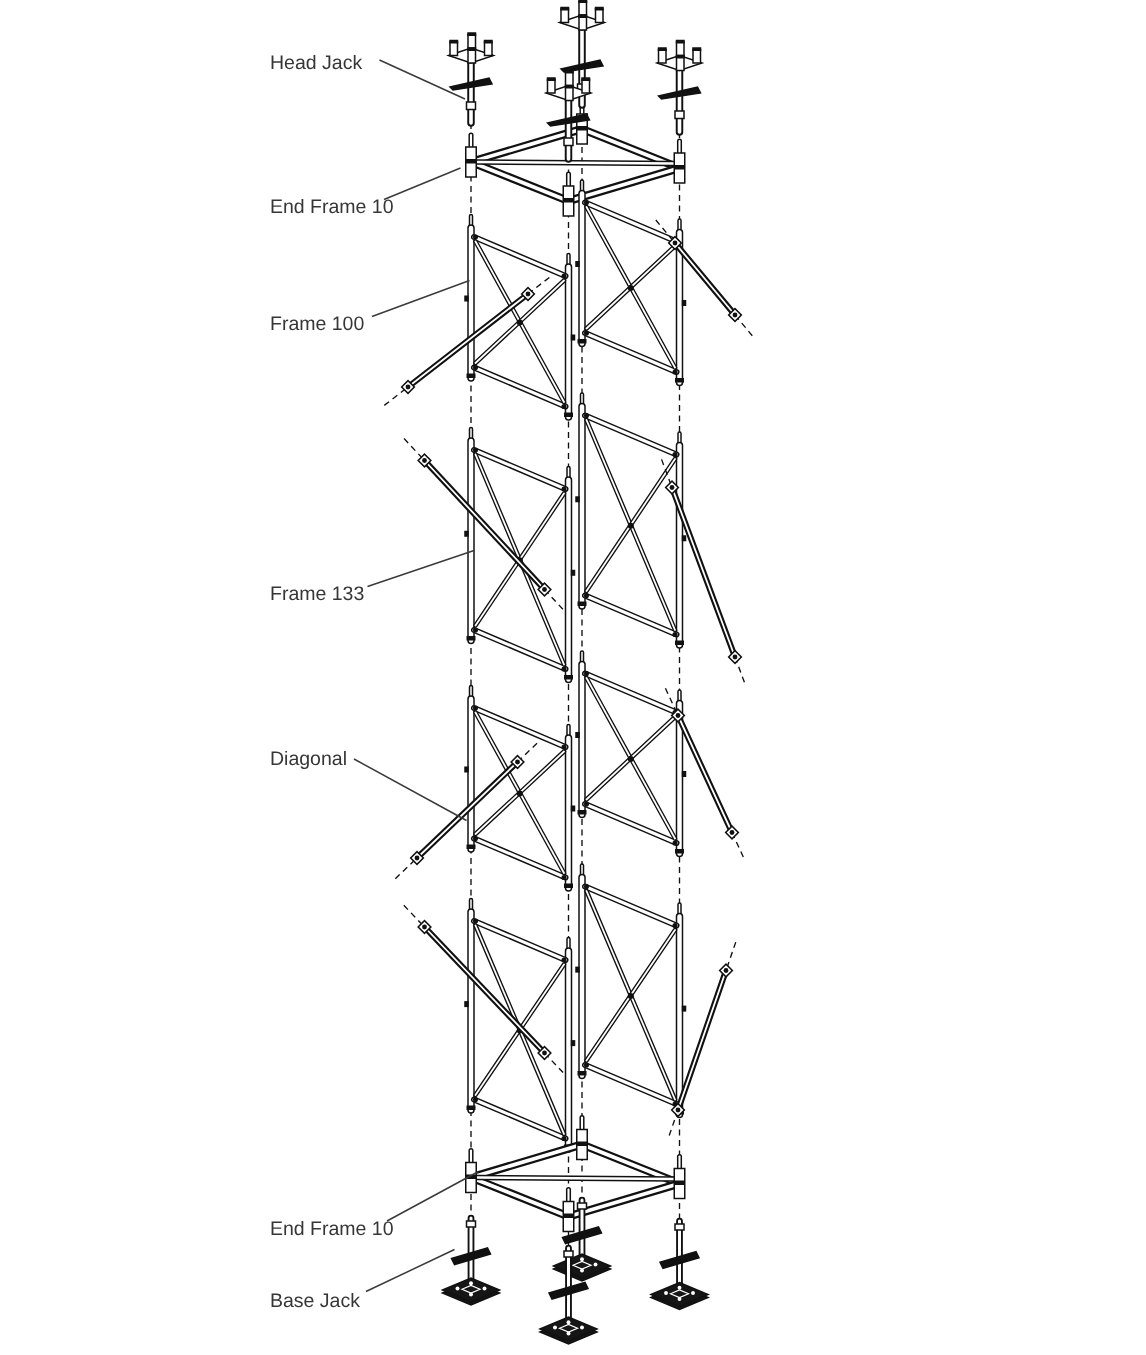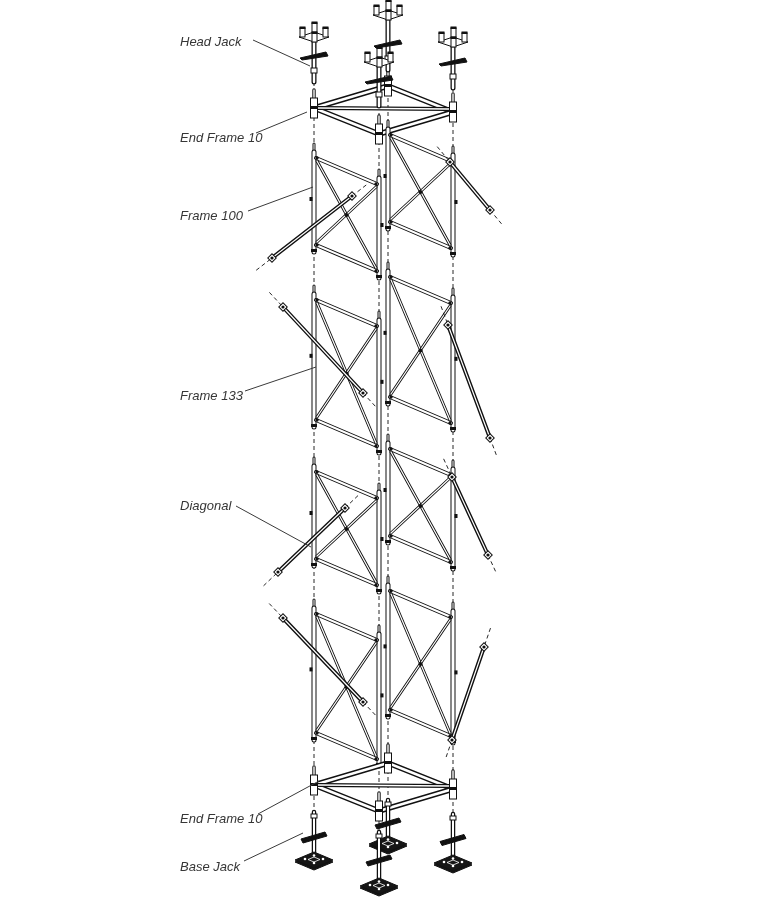--- a/index.html
+++ b/index.html
@@ -1,16 +1,16 @@
 <!DOCTYPE html>
 <html><head>
 <meta charset="utf-8">
 <style>
   html,body{margin:0;padding:0;background:#ffffff;}
-  .page{position:relative;width:764px;height:903px;background:#ffffff;overflow:hidden;font-style:italic;}
+  .page{position:relative;width:764px;height:903px;background:#ffffff;overflow:hidden;}
   svg text{
     font-family:"Liberation Sans", sans-serif;
     font-size:13px;
     fill:#363636;
   }
   .leader{stroke:#3a3a3a;stroke-width:1;fill:none;}
 </style>
 </head>
 <body>
 

